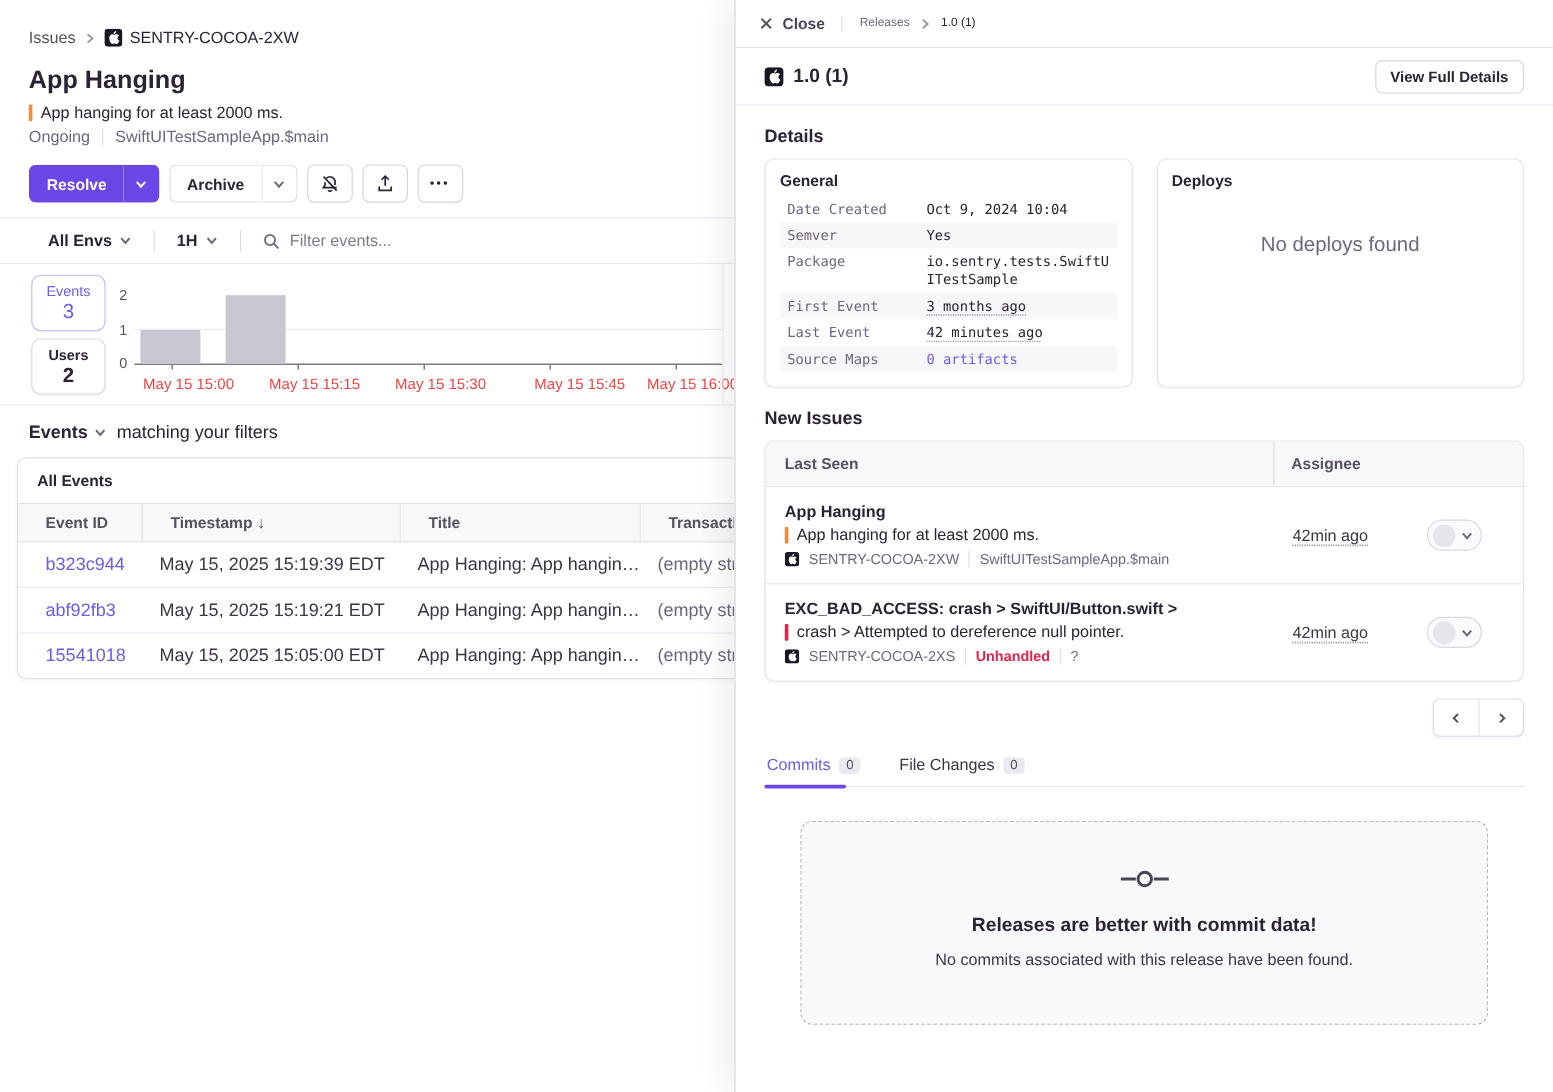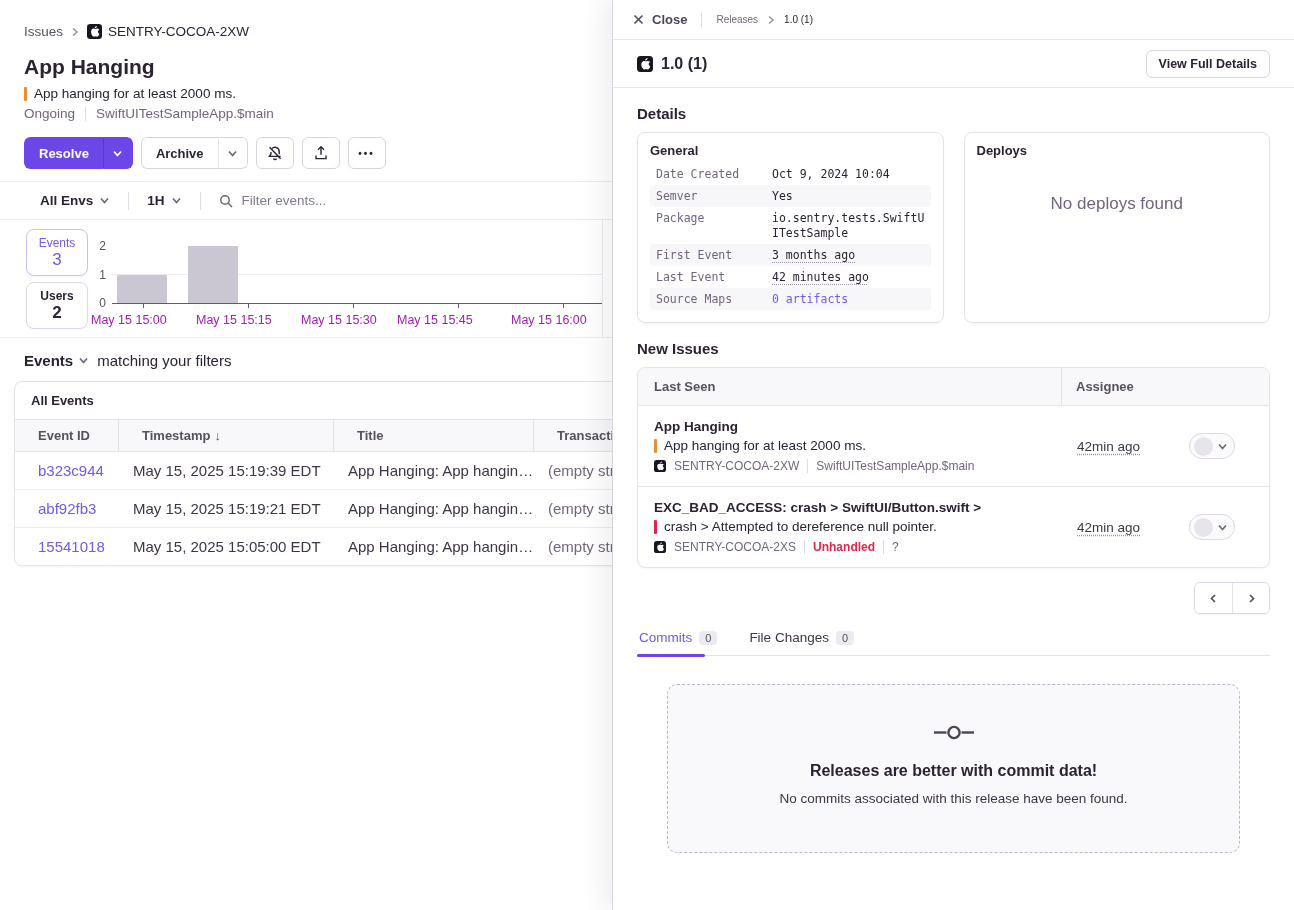--- a/index.html
+++ b/index.html
@@ -50,21 +50,21 @@
   .stat-card { width:62px; height:47px; border:1px solid #dcd8e4; border-radius:8px; background:#fff; display:flex; flex-direction:column; align-items:center; justify-content:center; cursor:pointer; box-shadow:0 1px 2px rgba(43,34,51,.04); }
   .stat-card .lab { font-size:12px; font-weight:bold; color:#2b2233; }
   .stat-card .val { font-size:17px; font-weight:bold; color:#2b2233; line-height:19px; }
   .stat-card.active { border-color:#cdbef5; }
   .stat-card.active .lab, .stat-card.active .val { color:var(--link); font-weight:normal; }
   .plot { position:absolute; left:112px; top:27px; width:490px; height:57px; border-bottom:1px solid #5f5a6b; }
   .plot .gridline { position:absolute; left:0; right:0; height:1px; background:#eceaf0; }
   .plot .ytick { position:absolute; left:-28px; width:22px; text-align:right; font-size:12px; color:#57515f; }
   .plot .bar { position:absolute; bottom:0; width:50px; background:#cbc7d2; background-image:radial-gradient(#bdb8c6 1px, transparent 1px); background-size:4px 4px; }
   .plot .tick { position:absolute; top:57px; width:1px; height:4px; background:#5f5a6b; }
-  .plot .xtick { position:absolute; top:66px; width:104px; text-align:left; font-size:12.5px; color:#a21caf; white-space:nowrap; }
+  .plot .xtick { position:absolute; top:66px; width:104px; text-align:right; font-size:12.5px; color:#ef4444; white-space:nowrap; }
 
   .events-heading { display:flex; align-items:center; gap:8px; margin:14px 0 12px 24px; font-size:15px; color:#2b2233; }
   .events-heading .bold { font-weight:bold; cursor:pointer; display:flex; align-items:center; gap:5px; }
 
   .events-card { margin-left:14px; width:680px; border:1px solid #e4e1e8; border-radius:8px; overflow:hidden; box-shadow:0 1px 3px rgba(43,34,51,.05); }
   .events-card .card-head { padding:11px 16px; font-size:13px; font-weight:bold; color:#2b2233; border-bottom:1px solid #e4e1e8; }
   .etable-head, .etable-row { display:grid; grid-template-columns:103px 215px 200px 160px; }
   .etable-head { background:#f8f7fa; border-bottom:1px solid #e4e1e8; }
   .etable-head > div { padding:8px 12px 8px 23px; font-size:13px; font-weight:bold; color:#57515f; display:flex; align-items:center; gap:4px; }
   .etable-head > div + div { border-left:1px solid #e4e1e8; }
@@ -255,21 +255,21 @@
           <div class="gridline" style="bottom: 28.5px;"></div>
           <span class="ytick" style="bottom: 21.5px;">1</span>
           <span class="ytick" style="bottom: 50px;">2</span>
           <div class="tick" style="left: 31px;"></div>
           <span class="xtick" style="left: -21px;">May 15 15:00</span>
           <div class="tick" style="left: 136px;"></div>
           <span class="xtick" style="left: 84px;">May 15 15:15</span>
           <div class="tick" style="left: 241px;"></div>
           <span class="xtick" style="left: 189px;">May 15 15:30</span>
           <div class="tick" style="left: 346px;"></div>
-          <span class="xtick" style="left: 285px;">May 15 15:45</span>
+          <span class="xtick" style="left: 305px;">May 15 15:45</span>
           <div class="tick" style="left: 451px;"></div>
           <span class="xtick" style="left: 399px;">May 15 16:00</span>
           <div class="bar" style="left: 5px; width: 50px; height: 28.5px; background: rgb(203, 199, 210);"></div>
           <div class="bar" style="left: 76px; width: 50px; height: 57px; background: rgb(203, 199, 210);"></div>
         </div>
       <div class="chart-right-edge"></div>
     </div>
 
     <div class="events-heading">
       <span class="bold">

